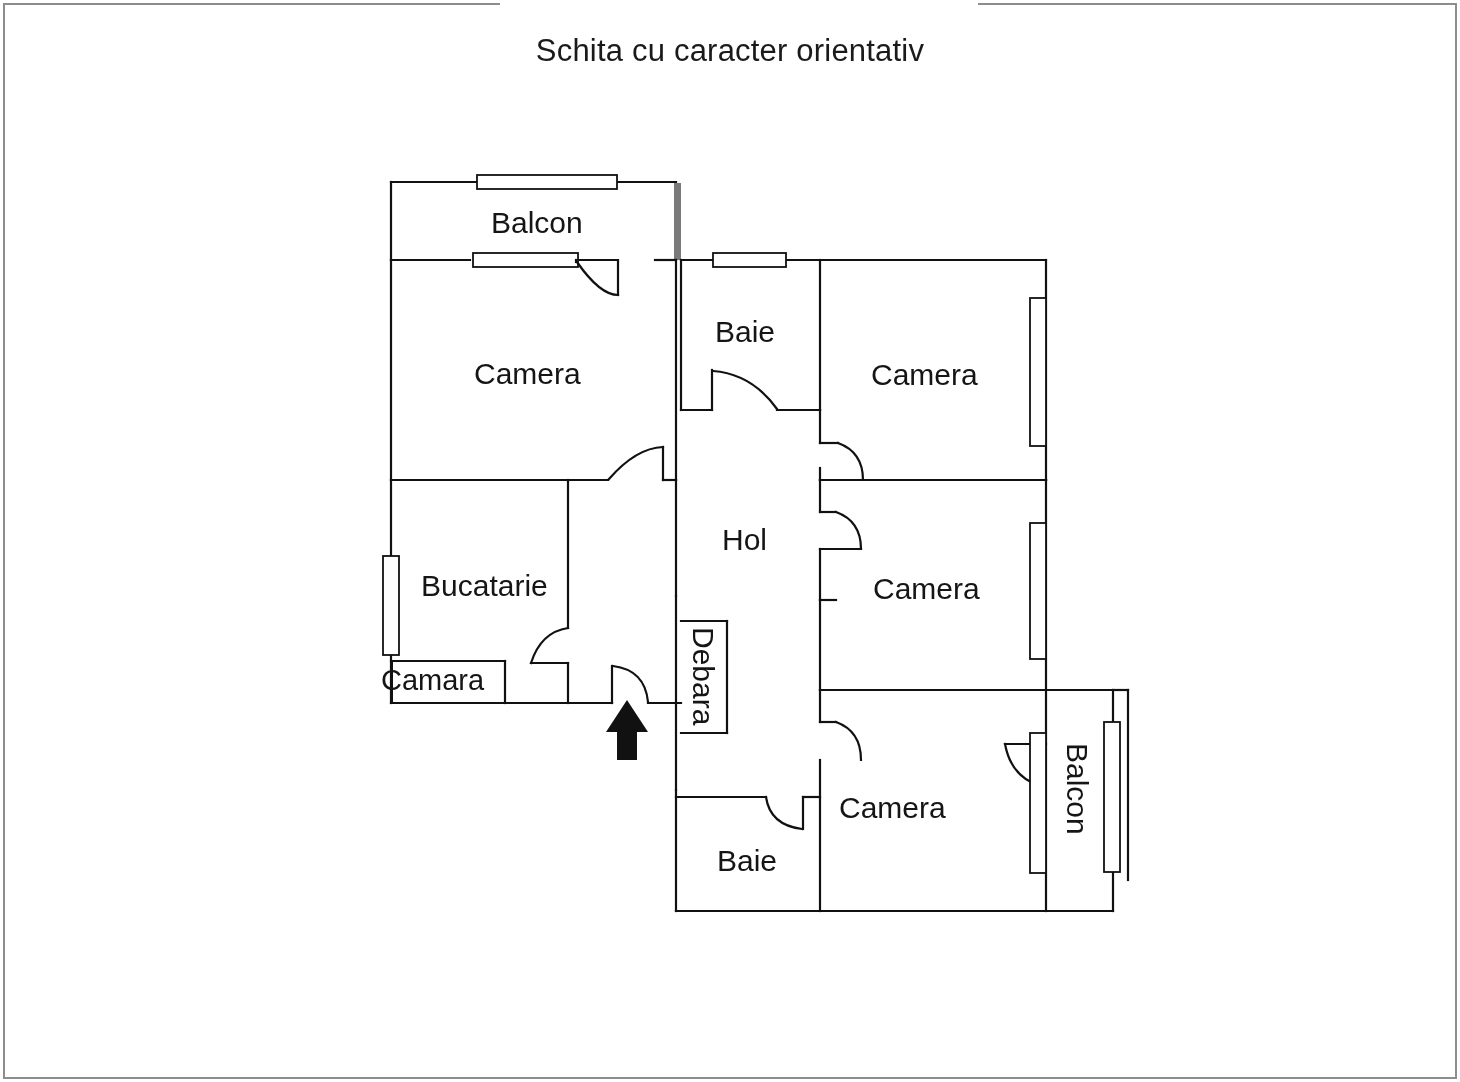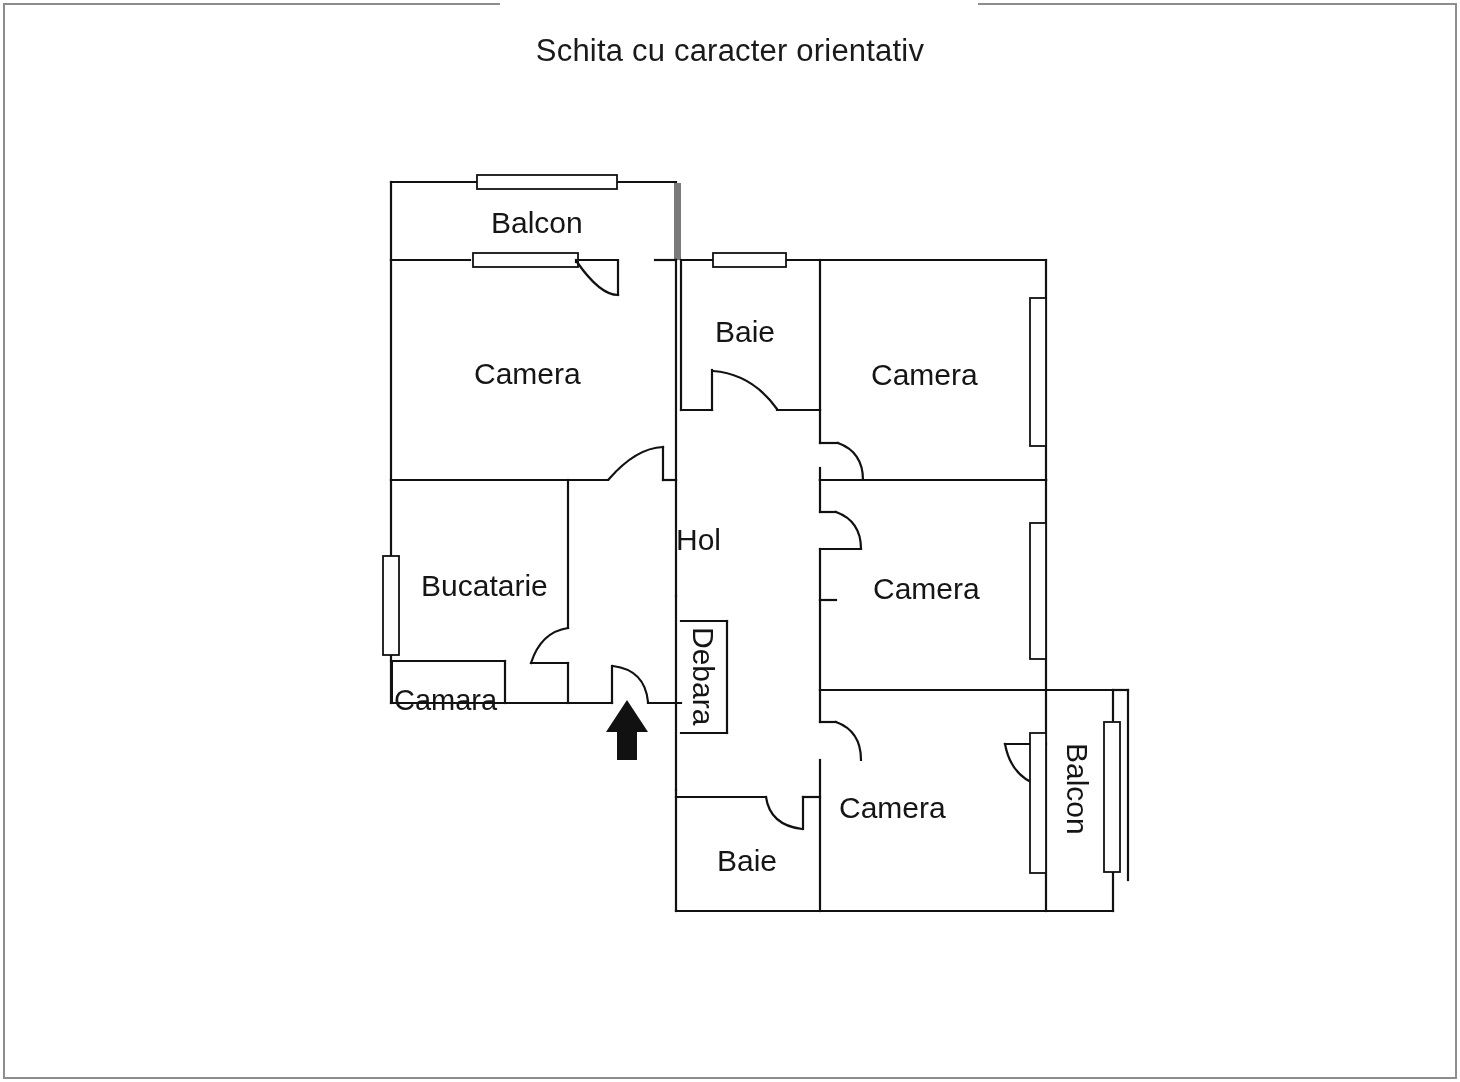--- a/index.html
+++ b/index.html
@@ -205,23 +205,23 @@
     <g>
       <path d="M 627 700 L 648 732 L 637 732 L 637 760 L 617 760 L 617 732 L 606 732 Z" fill="#111111" stroke="none"></path>
     </g>
 
   </svg>
 
   <div class="room-label" style="left:491px; top:208px;">Balcon</div>
   <div class="room-label" style="left:474px; top:359px;">Camera</div>
   <div class="room-label" style="left:715px; top:317px;">Baie</div>
   <div class="room-label" style="left:871px; top:360px;">Camera</div>
-  <div class="room-label" style="left:676px; top:525px;">Hol</div>
+  <div class="room-label" style="left:676px; top:525px;padding-left:46px;">Hol</div>
   <div class="room-label" style="left:421px; top:571px;">Bucatarie</div>
-  <div class="room-label small" style="left:394px; top:666px;margin-top:20px;">Camara</div>
+  <div class="room-label small" style="left:381px; top:666px;">Camara</div>
   <div class="room-label" style="left:873px; top:574px;">Camera</div>
   <div class="room-label" style="left:839px; top:793px;">Camera</div>
   <div class="room-label" style="left:717px; top:846px;">Baie</div>
 
   <div class="room-label vert" style="left:718px; top:627px; transform: rotate(90deg);">Debara</div>
   <div class="room-label vert" style="left:1092px; top:743px; transform: rotate(90deg);">Balcon</div>
 
   <div class="box-label" style="left:392px; top:661px; width:113px; height:42px;"></div>
 
 </div>

